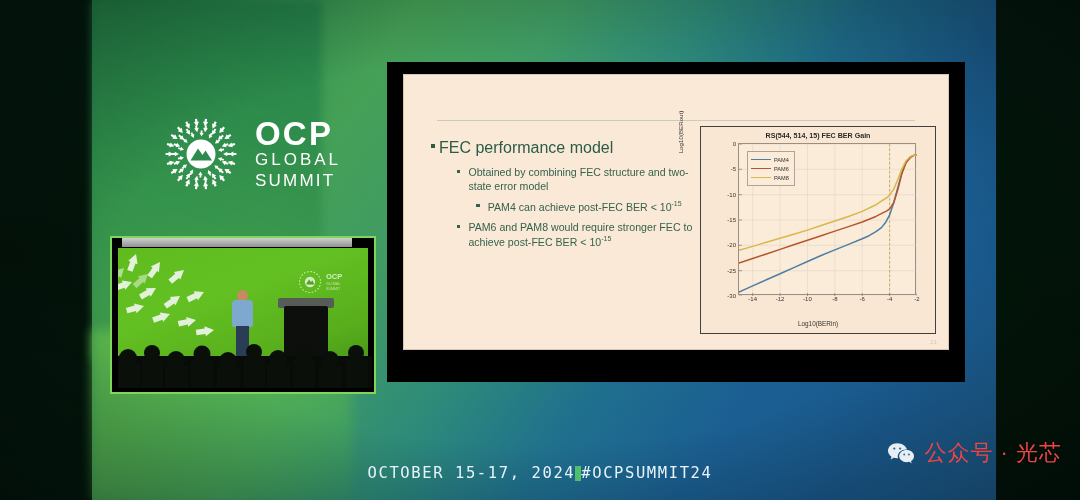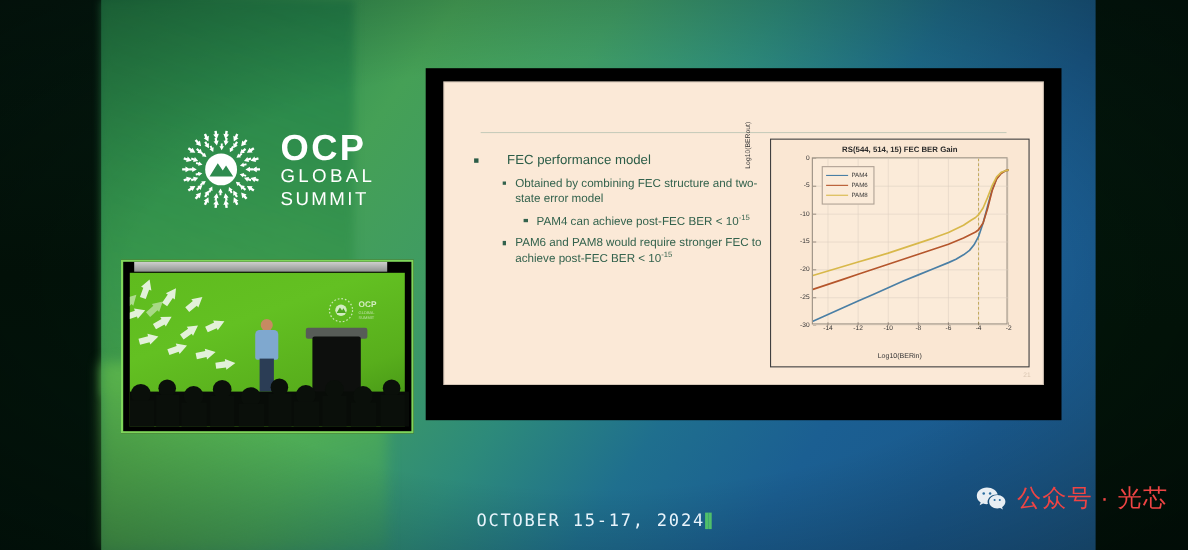--- a/index.html
+++ b/index.html
@@ -63,21 +63,21 @@
 
   
   .slide-outer { position:absolute; left:387px; top:62px; width:578px; height:320px; background:#000; }
   .slide { position:absolute; left:16px; top:12px; width:546px; height:276px; background:#fbe9d7;
       box-shadow:0 0 0 1px rgba(0,0,0,.15) inset; }
   .slide-title { position:absolute; left:0; right:0; top:20px; text-align:center;
       font-size:17.5px; font-weight:bold; color:#11635c; letter-spacing:-0.1px; }
   .slide-title-rule { position:absolute; left:34px; right:34px; top:46px; height:1px; background:rgba(17,99,92,.22); }
 
   .bullets { position:absolute; left:28px; top:63px; width:270px; color:#2f5f4a; }
-  .b1 { display:flex; gap:26px; align-items:flex-start; font-size:12px; color:#2b5c47; margin-top:1px; }
+  .b1 { display:flex; gap:4px; align-items:flex-start; font-size:16px; color:#2b5c47; margin-top:1px; }
   .b1 .bt { line-height:1.3; }
   .b2 { display:flex; gap:8px; align-items:flex-start; font-size:10.6px; color:#33624d; margin-top:6px; margin-left:26px;justify-content:center; }
   .b2 .bt { line-height:1.33; }
   .sq1 { width:4px; height:4px; background:#2b5c47; margin-top:6px; flex:none; }
   .sq2 { width:3.4px; height:3.4px; background:#33624d; margin-top:5px; flex:none; }
   .gap { margin-top:11px; }
   sup { font-size:.66em; vertical-align:super; }
 
   
   .chart-box { position:absolute; left:297px; top:52px; width:236px; height:208px;
@@ -489,20 +489,21 @@
       </div>
 
       <div class="pgnum">21</div>
     </div>
   </div>
 
   <div class="footer">
     <span class="f-txt">OCTOBER 15-17, 2024</span>
     <span class="f-sep"></span>
     <span class="f-sep"></span>
+    <span class="f-txt">#OCPSUMMIT24</span>
   </div>
 
   <div class="wm">
     <svg class="wm-icon" viewBox="0 0 28 23" aria-hidden="true">
       <path d="M10.2 1.2C5 1.2 1 4.6 1 8.8c0 2.4 1.4 4.5 3.5 5.9L3.6 17.4l3.1-1.6c1.1.3 2.3.5 3.5.5.3 0 .6 0 .9-.03-.2-.6-.3-1.2-.3-1.9 0-3.8 3.7-6.9 8.3-6.9.3 0 .6 0 .9.04C19.2 4.1 15.2 1.2 10.2 1.2z" fill="#e8eef3"></path>
       <circle cx="7.3" cy="6.6" r="1.15" fill="#2a6ea0"></circle>
       <circle cx="13.1" cy="6.6" r="1.15" fill="#2a6ea0"></circle>
       <path d="M27 14.1c0-3.4-3.3-6.1-7.4-6.1s-7.4 2.7-7.4 6.1 3.3 6.1 7.4 6.1c.9 0 1.8-.13 2.6-.37l2.5 1.3-.7-2.1c1.8-1.1 3-2.9 3-4.9z" fill="#e8eef3"></path>
       <circle cx="17.2" cy="12.5" r="0.95" fill="#2a6ea0"></circle>
       <circle cx="21.9" cy="12.5" r="0.95" fill="#2a6ea0"></circle>

